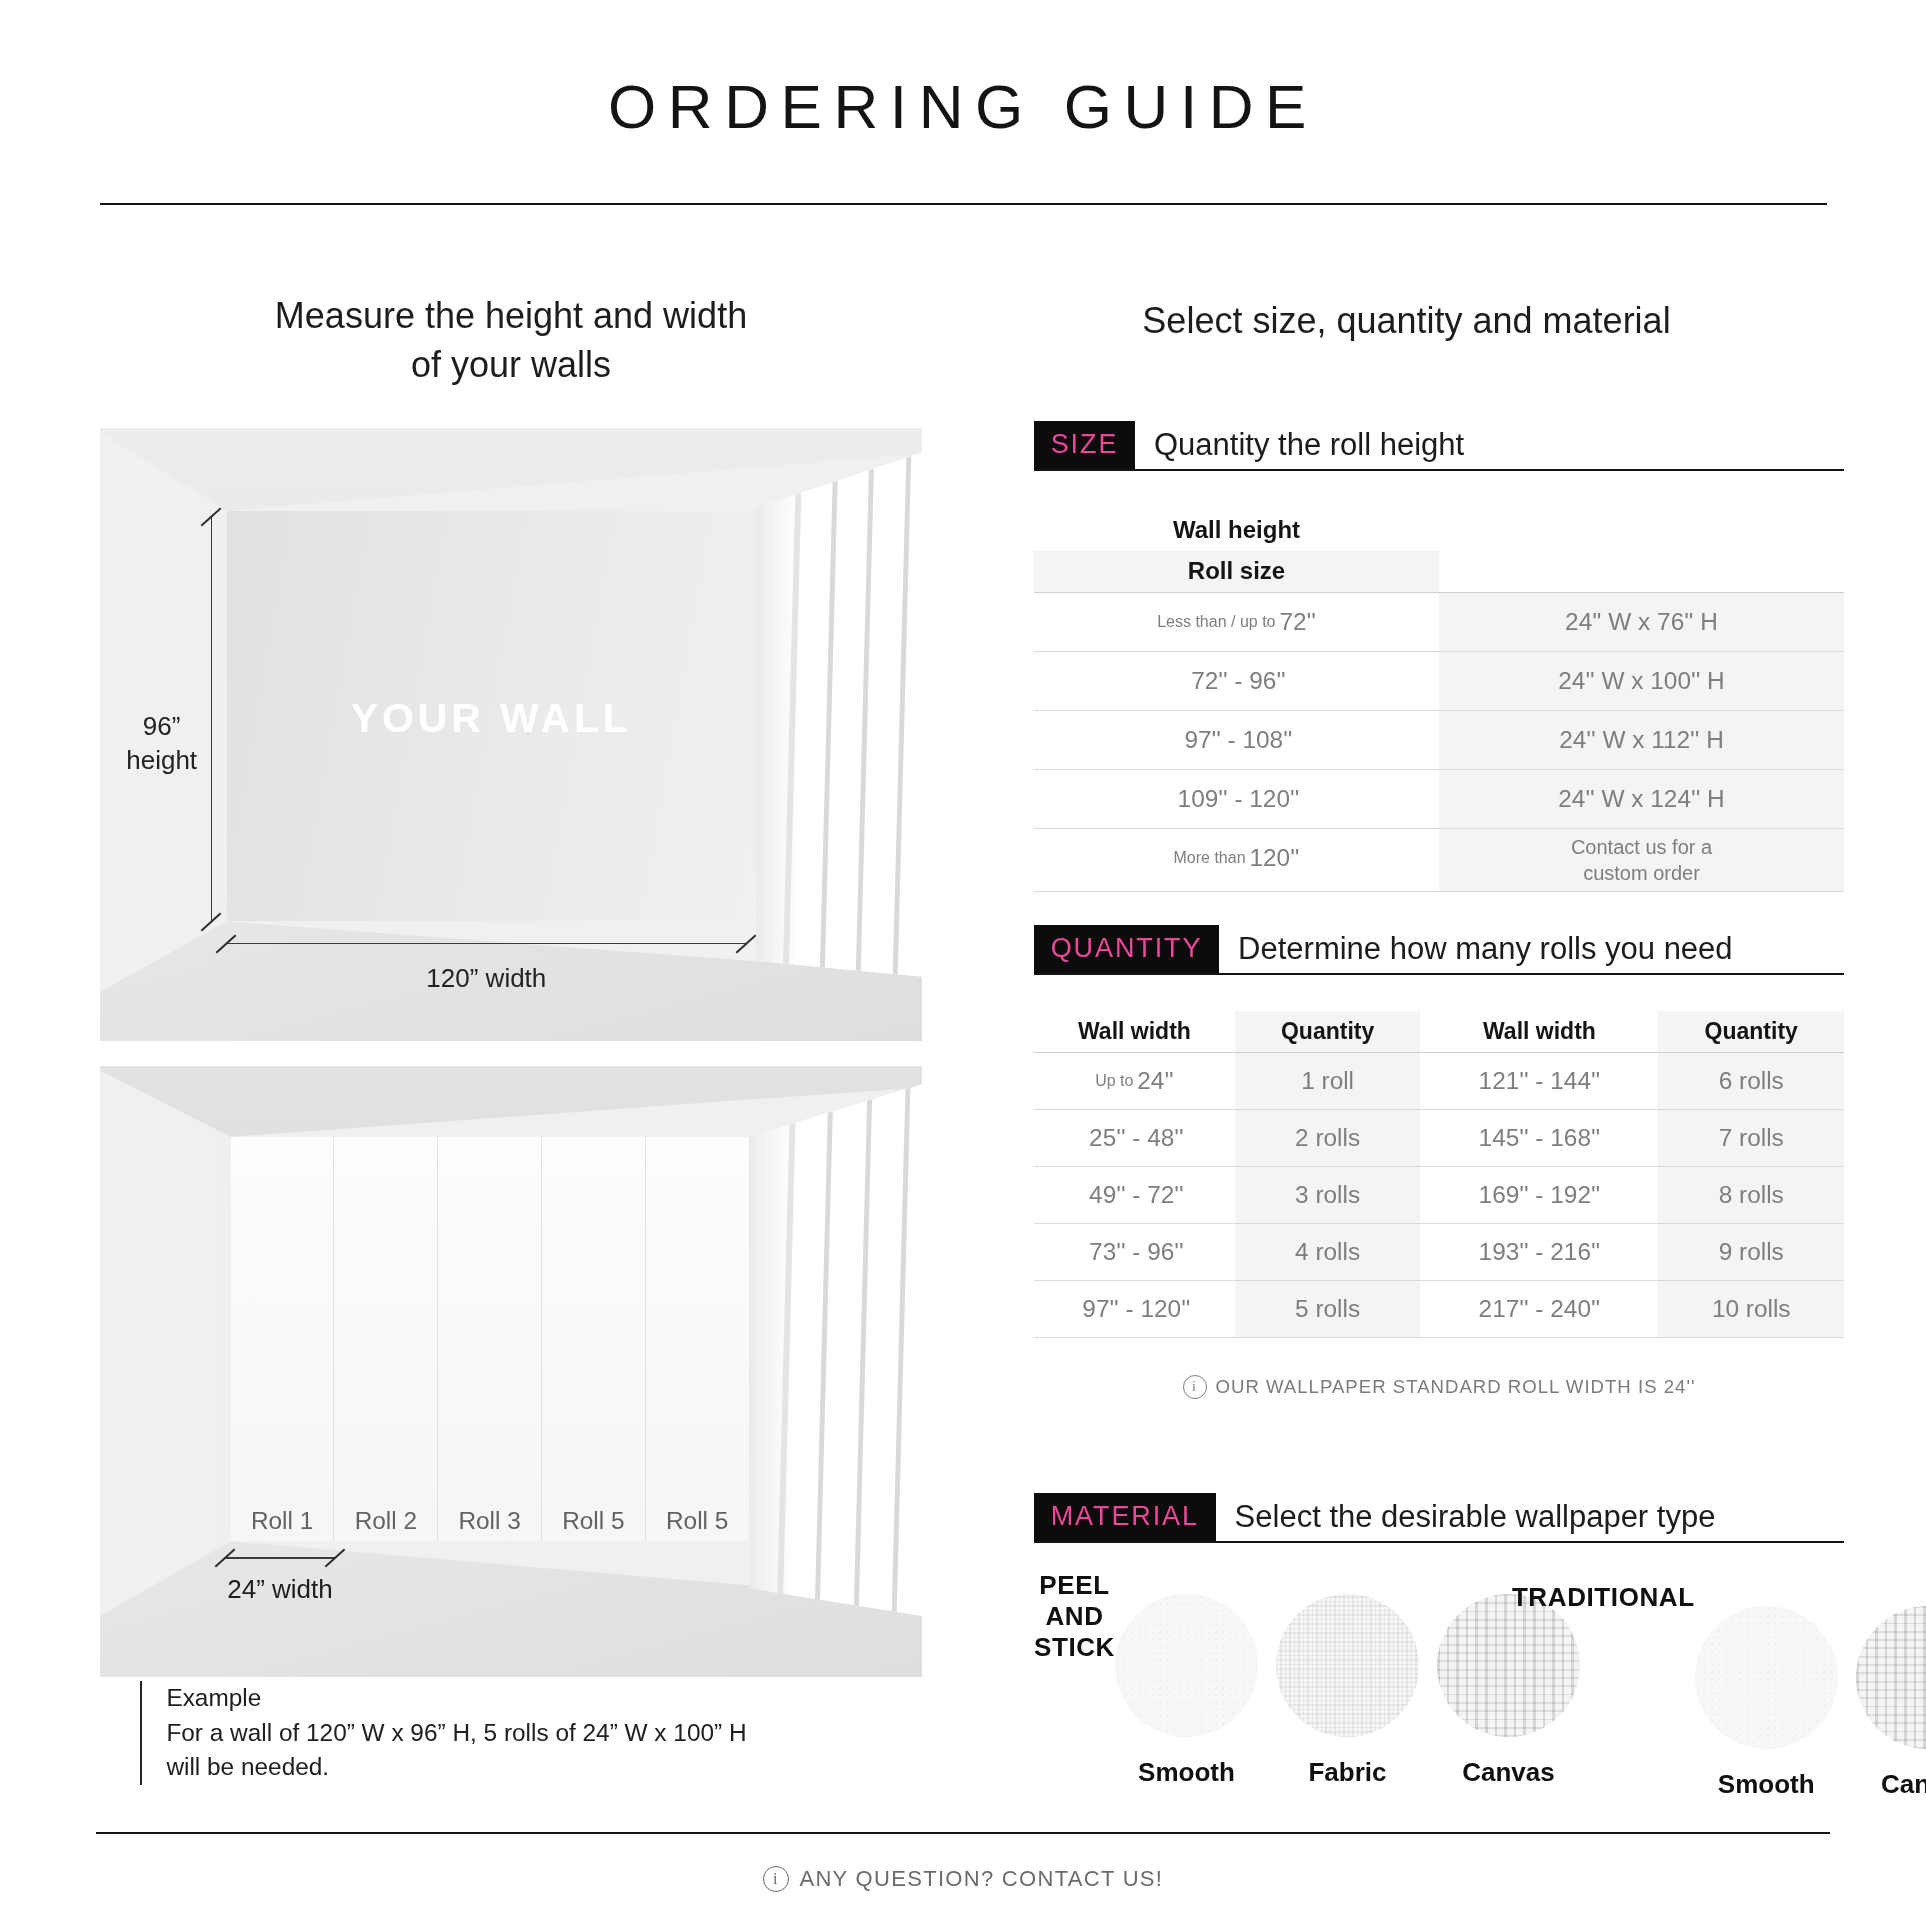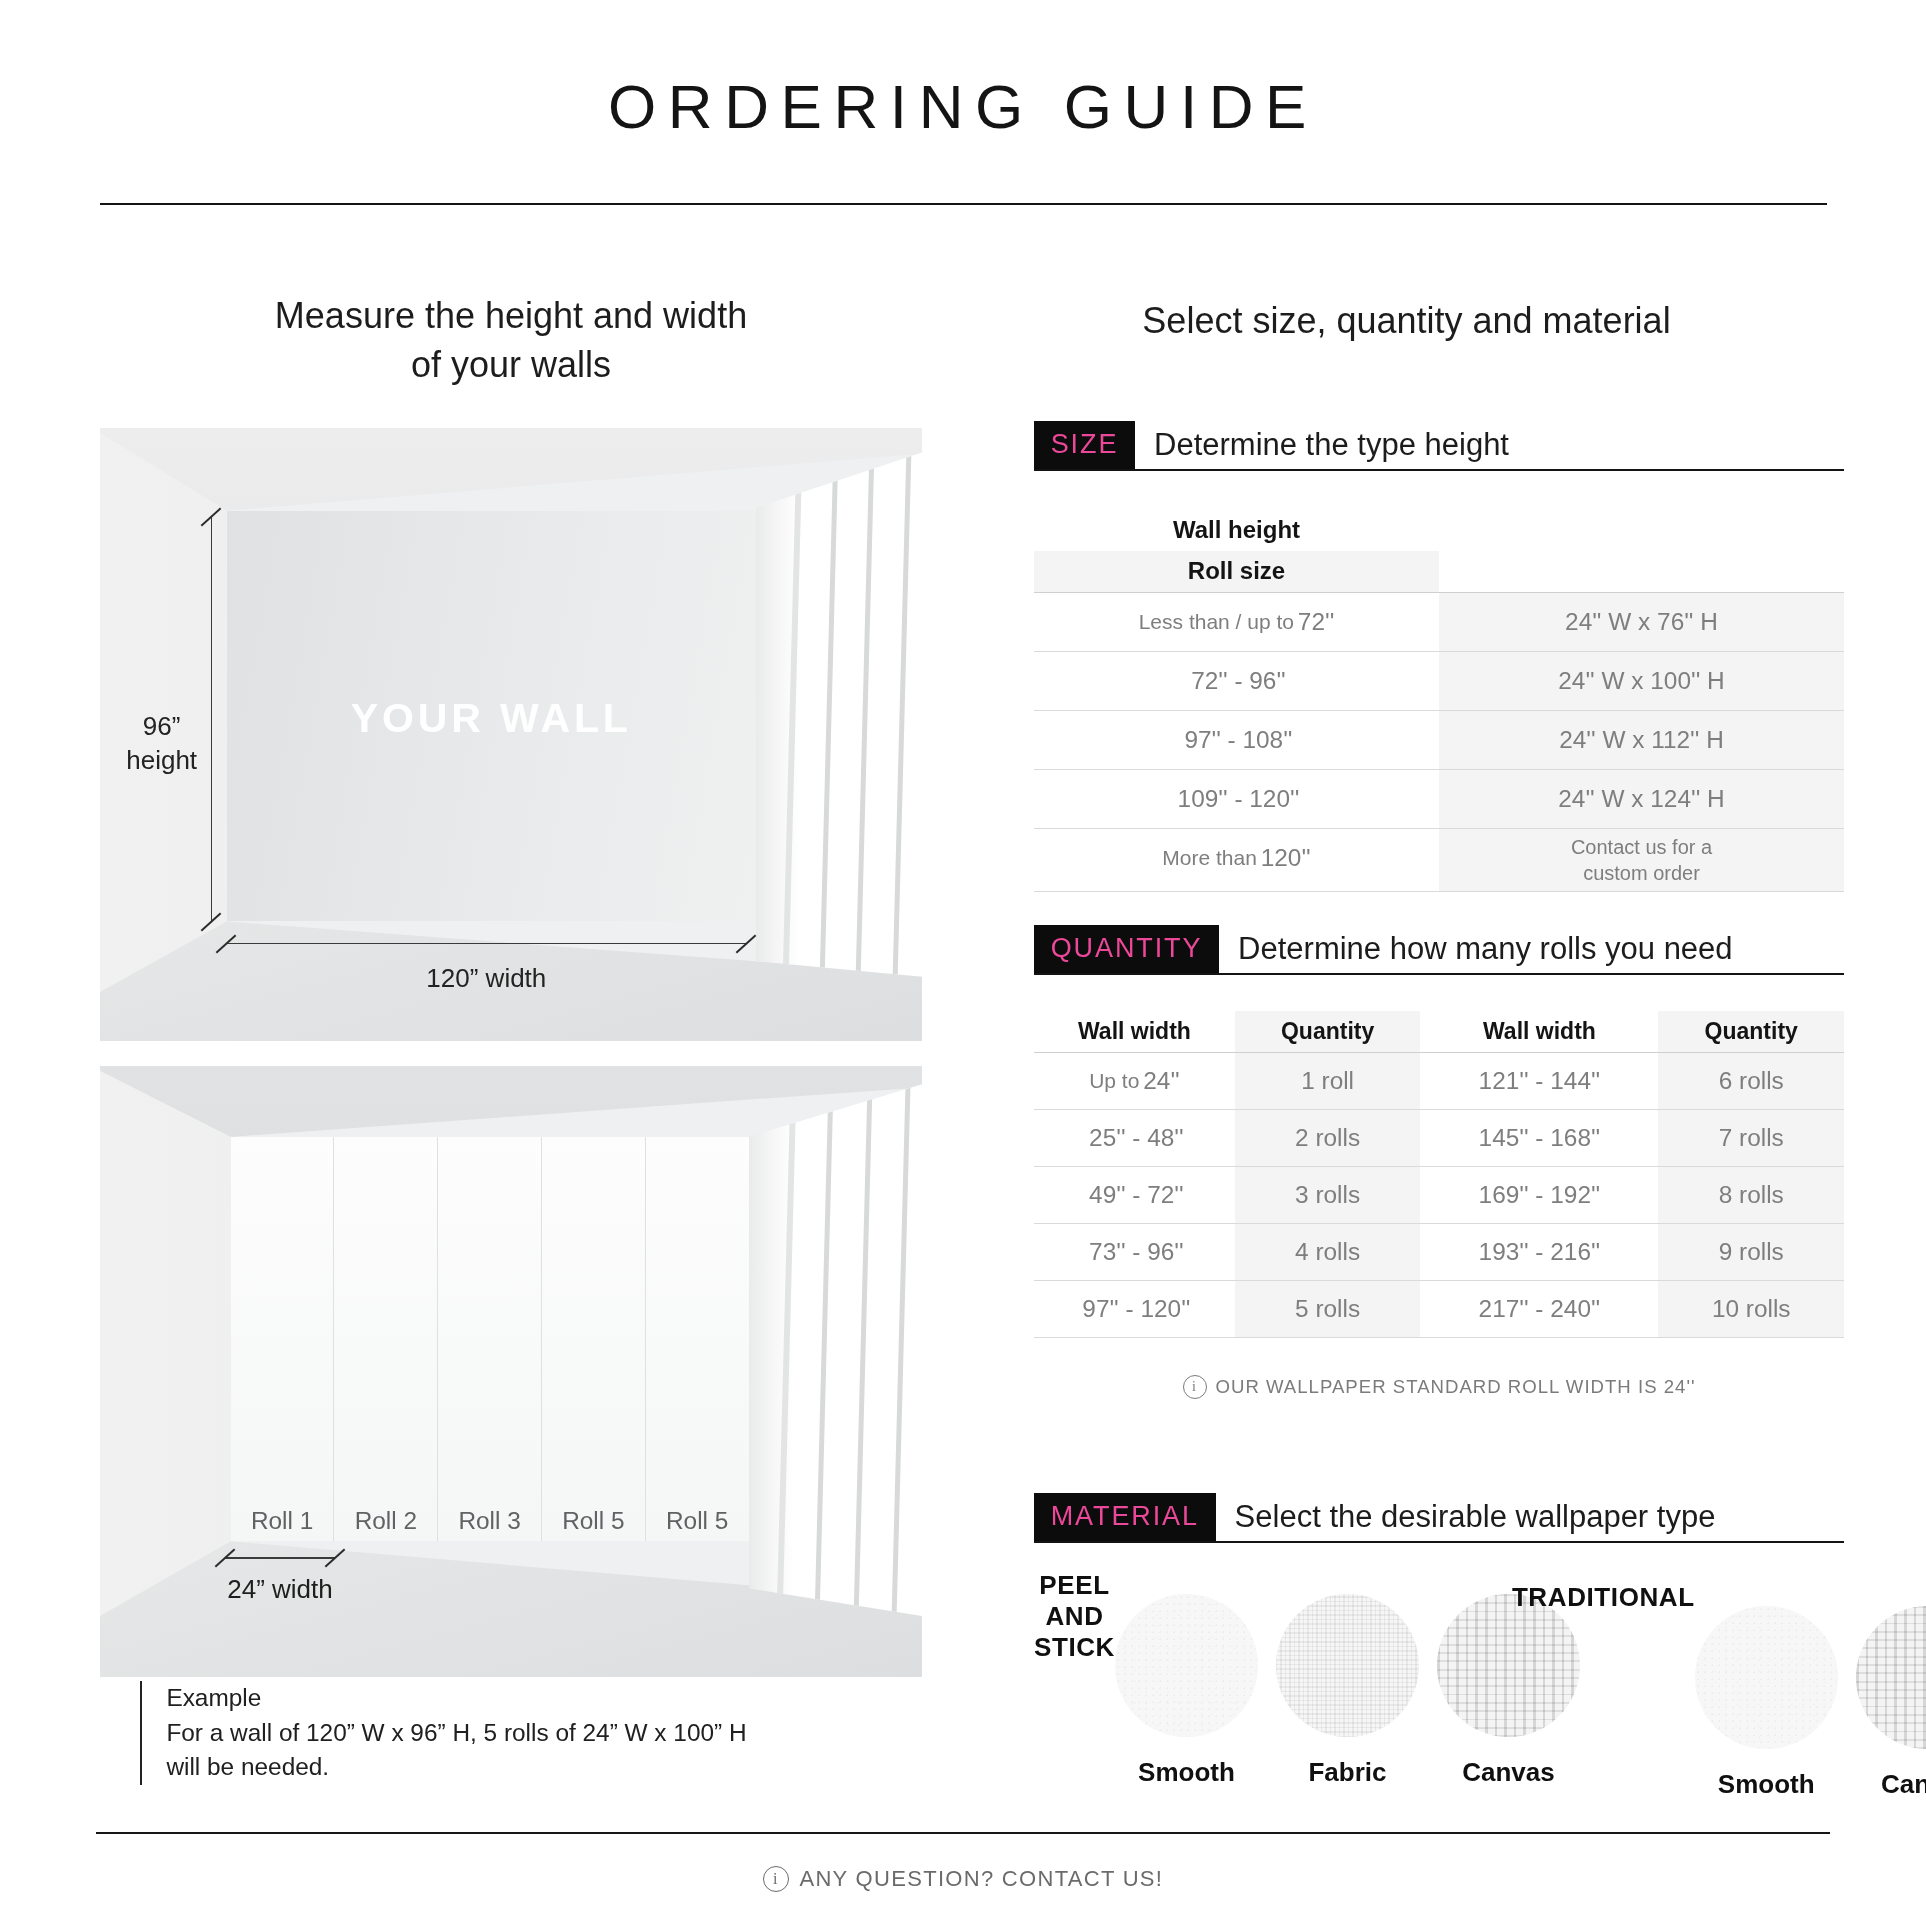--- a/index.html
+++ b/index.html
@@ -65,21 +65,21 @@
   .subtitle{font-size:31px;color:#1c1c1c;margin-left:19px;}
 
   
   #sec-size{top:421px;}
   .size-table{margin-top:39px;width:100%;}
   .st-row{display:flex;border-bottom:1.3px solid #dadada;}
   .st-row.header{border-bottom:1.3px solid #cfcfcf;flex-direction:column;}
   .st-cell{width:50%;display:flex;align-items:center;justify-content:center;height:58px;font-size:24.4px;color:#7e7e7e;}
   .st-row.header .st-cell{height:41px;font-size:24px;font-weight:700;color:#141414;}
   .st-cell.shade{background:#f4f4f4;}
-  .pre{font-size:21px;padding-right:3.9px;}
+  .pre{font-size:16px;padding-right:3.9px;}
   .st-cell.contact{flex-direction:column;font-size:20px;line-height:1.3;height:62px;align-items:center;}
 
   
   #sec-qty{top:925px;}
   .qty-table{margin-top:36px;width:100%;}
   .qt-row{display:flex;border-bottom:1.3px solid #dadada;}
   .qt-row.header{border-bottom:1.3px solid #cfcfcf;}
   .qt-cell{display:flex;align-items:center;justify-content:center;height:56px;font-size:24.4px;color:#7e7e7e;}
   .qt-row.header .qt-cell{height:41px;font-size:23px;font-weight:700;color:#141414;}
   .qt-cell.c1{width:24.8%;} .qt-cell.c2{width:22.9%;} .qt-cell.c3{width:29.4%;} .qt-cell.c4{width:22.9%;}
@@ -186,21 +186,21 @@
 
 <div class="example">
   <div>Example</div>
   <div>For a wall of 120” W x 96” H, 5 rolls of 24” W x 100” H</div>
   <div>will be needed.</div>
 </div>
 
 <div class="section" id="sec-size">
   <div class="sec-head">
     <div class="badge">SIZE</div>
-    <div class="subtitle">Determine the type height</div>
+    <div class="subtitle">Quantity the roll height</div>
   </div>
   <div class="size-table">
     <div class="st-row header">
       <div class="st-cell">Wall height</div>
       <div class="st-cell shade">Roll size</div>
     </div>
     <div class="st-row">
       <div class="st-cell">
           <span class="pre">Less than / up to </span>
           <span>72''</span>

